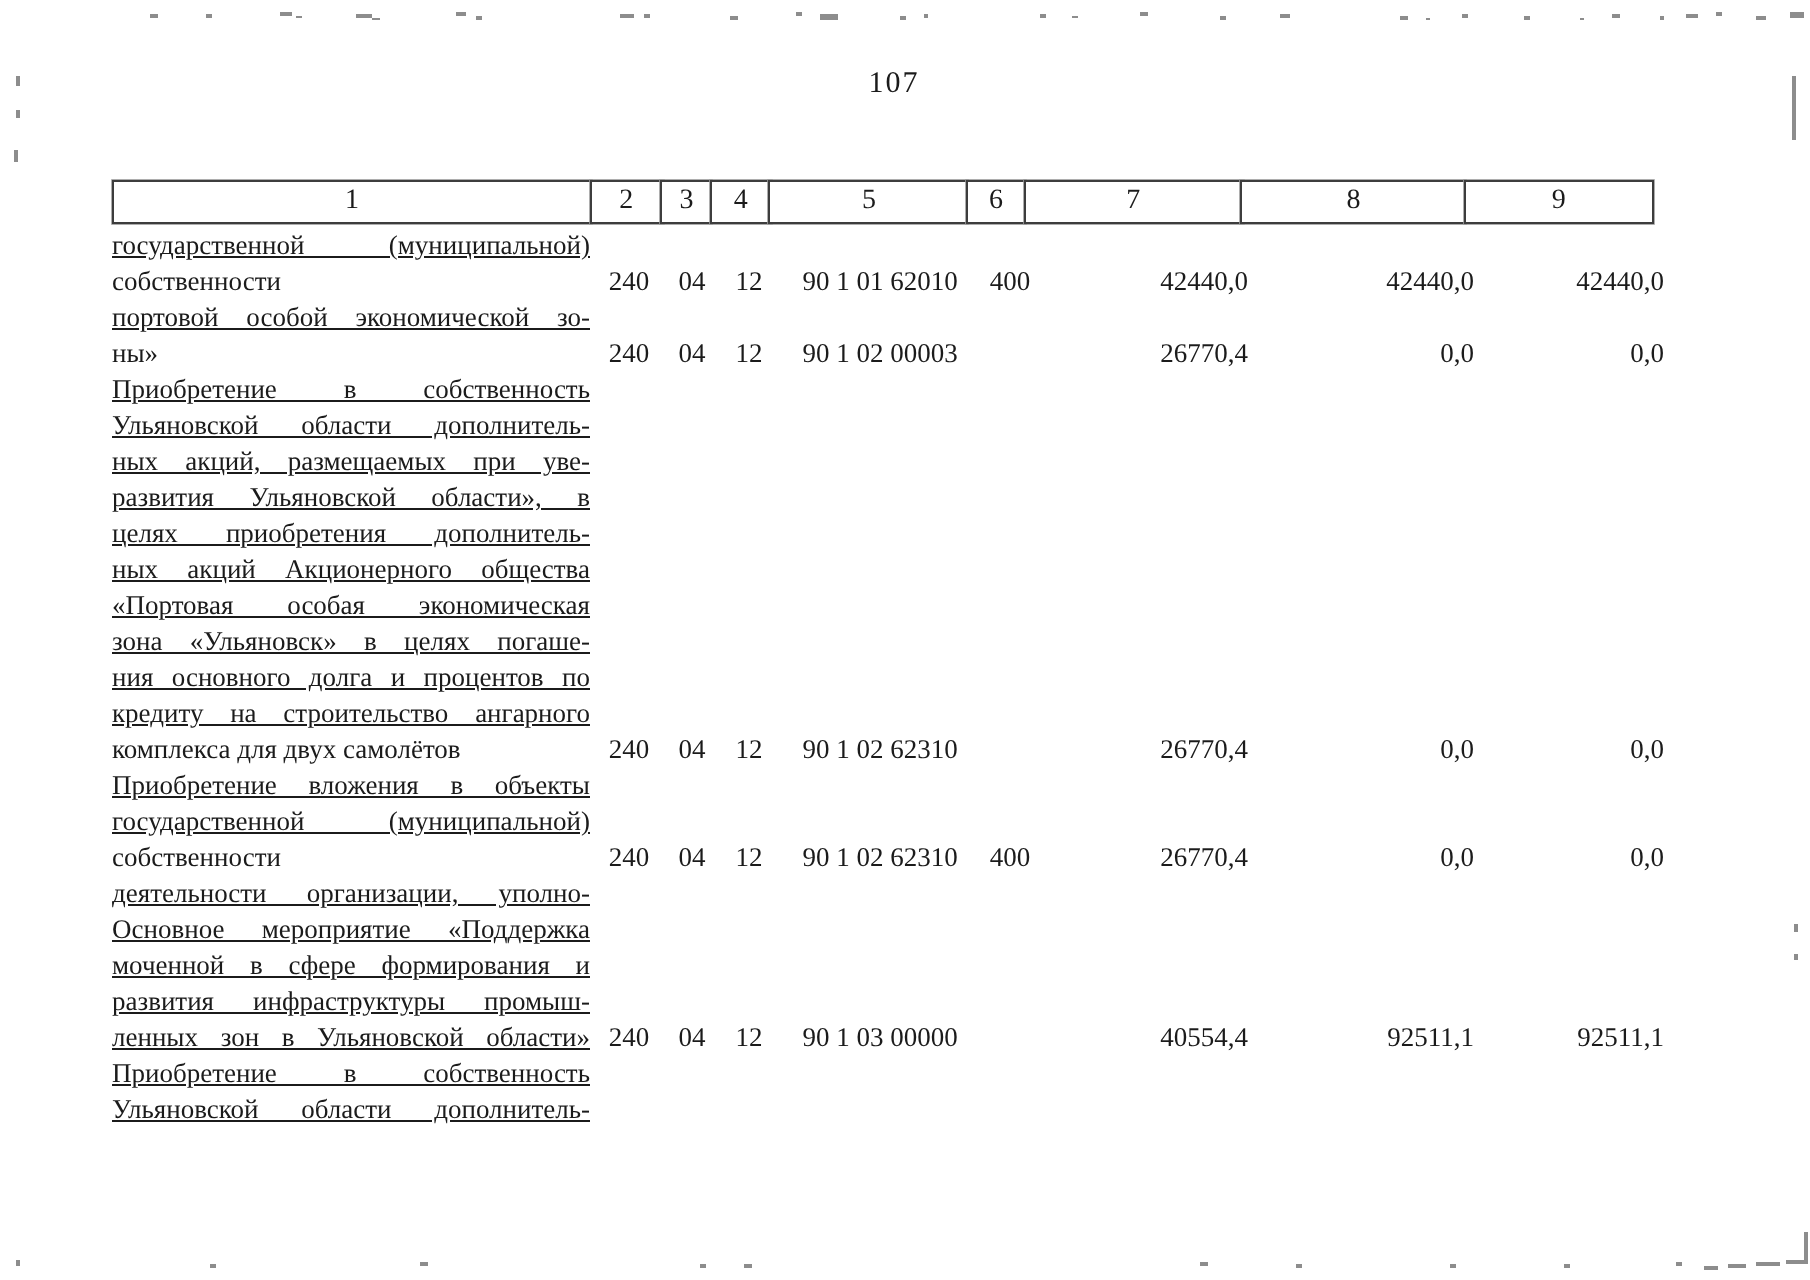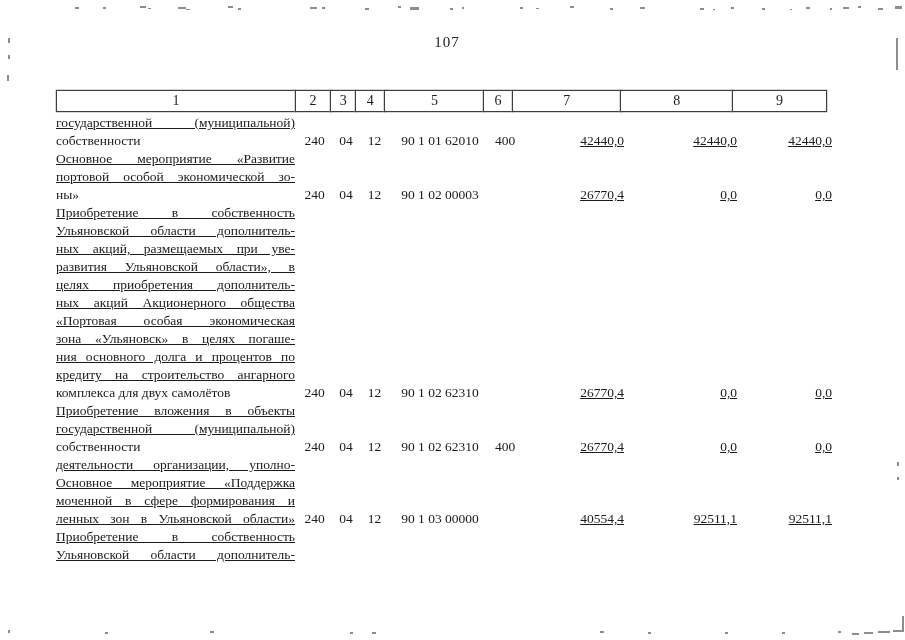--- a/index.html
+++ b/index.html
@@ -58,21 +58,21 @@
   .cell {
     box-sizing: border-box;
     font-size: 13.5px;
     line-height: 18px;
   }
   .name-cell { padding-right: 1px; }
   .tline { height: 18px; line-height: 18px; overflow: hidden; }
   .jline { text-align: justify; text-align-last: justify; text-decoration: underline; }
   .lline { text-align: left; }
   .num-c { text-align: center; }
-  .num-r { text-align: right; padding-right: 6px; text-decoration: underline; }
+  .num-r { text-align: right; padding-right: 6px; }
   .code-c { text-align: center; white-space: nowrap; }
 
   
   .noise { position: absolute; background: #8d8d8d; data-interactable: false; }
 </style>
 </head>
 <body>
 
 <div class="page" data-interactable="false">
 
@@ -100,21 +100,20 @@
     <div class="cell c3 num-c" data-interactable="false">04</div>
     <div class="cell c4 num-c" data-interactable="false">12</div>
     <div class="cell c5 code-c" data-interactable="false">90 1 01 62010</div>
     <div class="cell c6 num-c" data-interactable="false">400</div>
     <div class="cell c7 num-r" data-interactable="false">42440,0</div>
     <div class="cell c8 num-r" data-interactable="false">42440,0</div>
     <div class="cell c9 num-r" data-interactable="false">42440,0</div>
   </div>
         <div class="body-row" data-interactable="false">
     <div class="cell c1 name-cell" data-interactable="false">
-            <div class="tline jline" data-interactable="false">Основное мероприятие «Развитие</div>
             <div class="tline jline" data-interactable="false">портовой особой экономической зо-</div>
             <div class="tline lline" data-interactable="false">ны»</div>
           </div>
     <div class="cell c2 num-c" data-interactable="false">240</div>
     <div class="cell c3 num-c" data-interactable="false">04</div>
     <div class="cell c4 num-c" data-interactable="false">12</div>
     <div class="cell c5 code-c" data-interactable="false">90 1 02 00003</div>
     <div class="cell c6 num-c" data-interactable="false"></div>
     <div class="cell c7 num-r" data-interactable="false">26770,4</div>
     <div class="cell c8 num-r" data-interactable="false">0,0</div>
@@ -156,20 +155,21 @@
     <div class="cell c6 num-c" data-interactable="false">400</div>
     <div class="cell c7 num-r" data-interactable="false">26770,4</div>
     <div class="cell c8 num-r" data-interactable="false">0,0</div>
     <div class="cell c9 num-r" data-interactable="false">0,0</div>
   </div>
         <div class="body-row" data-interactable="false">
     <div class="cell c1 name-cell" data-interactable="false">
             <div class="tline jline" data-interactable="false">деятельности организации, уполно-</div>
             <div class="tline jline" data-interactable="false">Основное мероприятие «Поддержка</div>
             <div class="tline jline" data-interactable="false">моченной в сфере формирования и</div>
+            <div class="tline jline" data-interactable="false">развития инфраструктуры промыш-</div>
             <div class="tline jline" data-interactable="false">ленных зон в Ульяновской области»</div>
           </div>
     <div class="cell c2 num-c" data-interactable="false">240</div>
     <div class="cell c3 num-c" data-interactable="false">04</div>
     <div class="cell c4 num-c" data-interactable="false">12</div>
     <div class="cell c5 code-c" data-interactable="false">90 1 03 00000</div>
     <div class="cell c6 num-c" data-interactable="false"></div>
     <div class="cell c7 num-r" data-interactable="false">40554,4</div>
     <div class="cell c8 num-r" data-interactable="false">92511,1</div>
     <div class="cell c9 num-r" data-interactable="false">92511,1</div>

